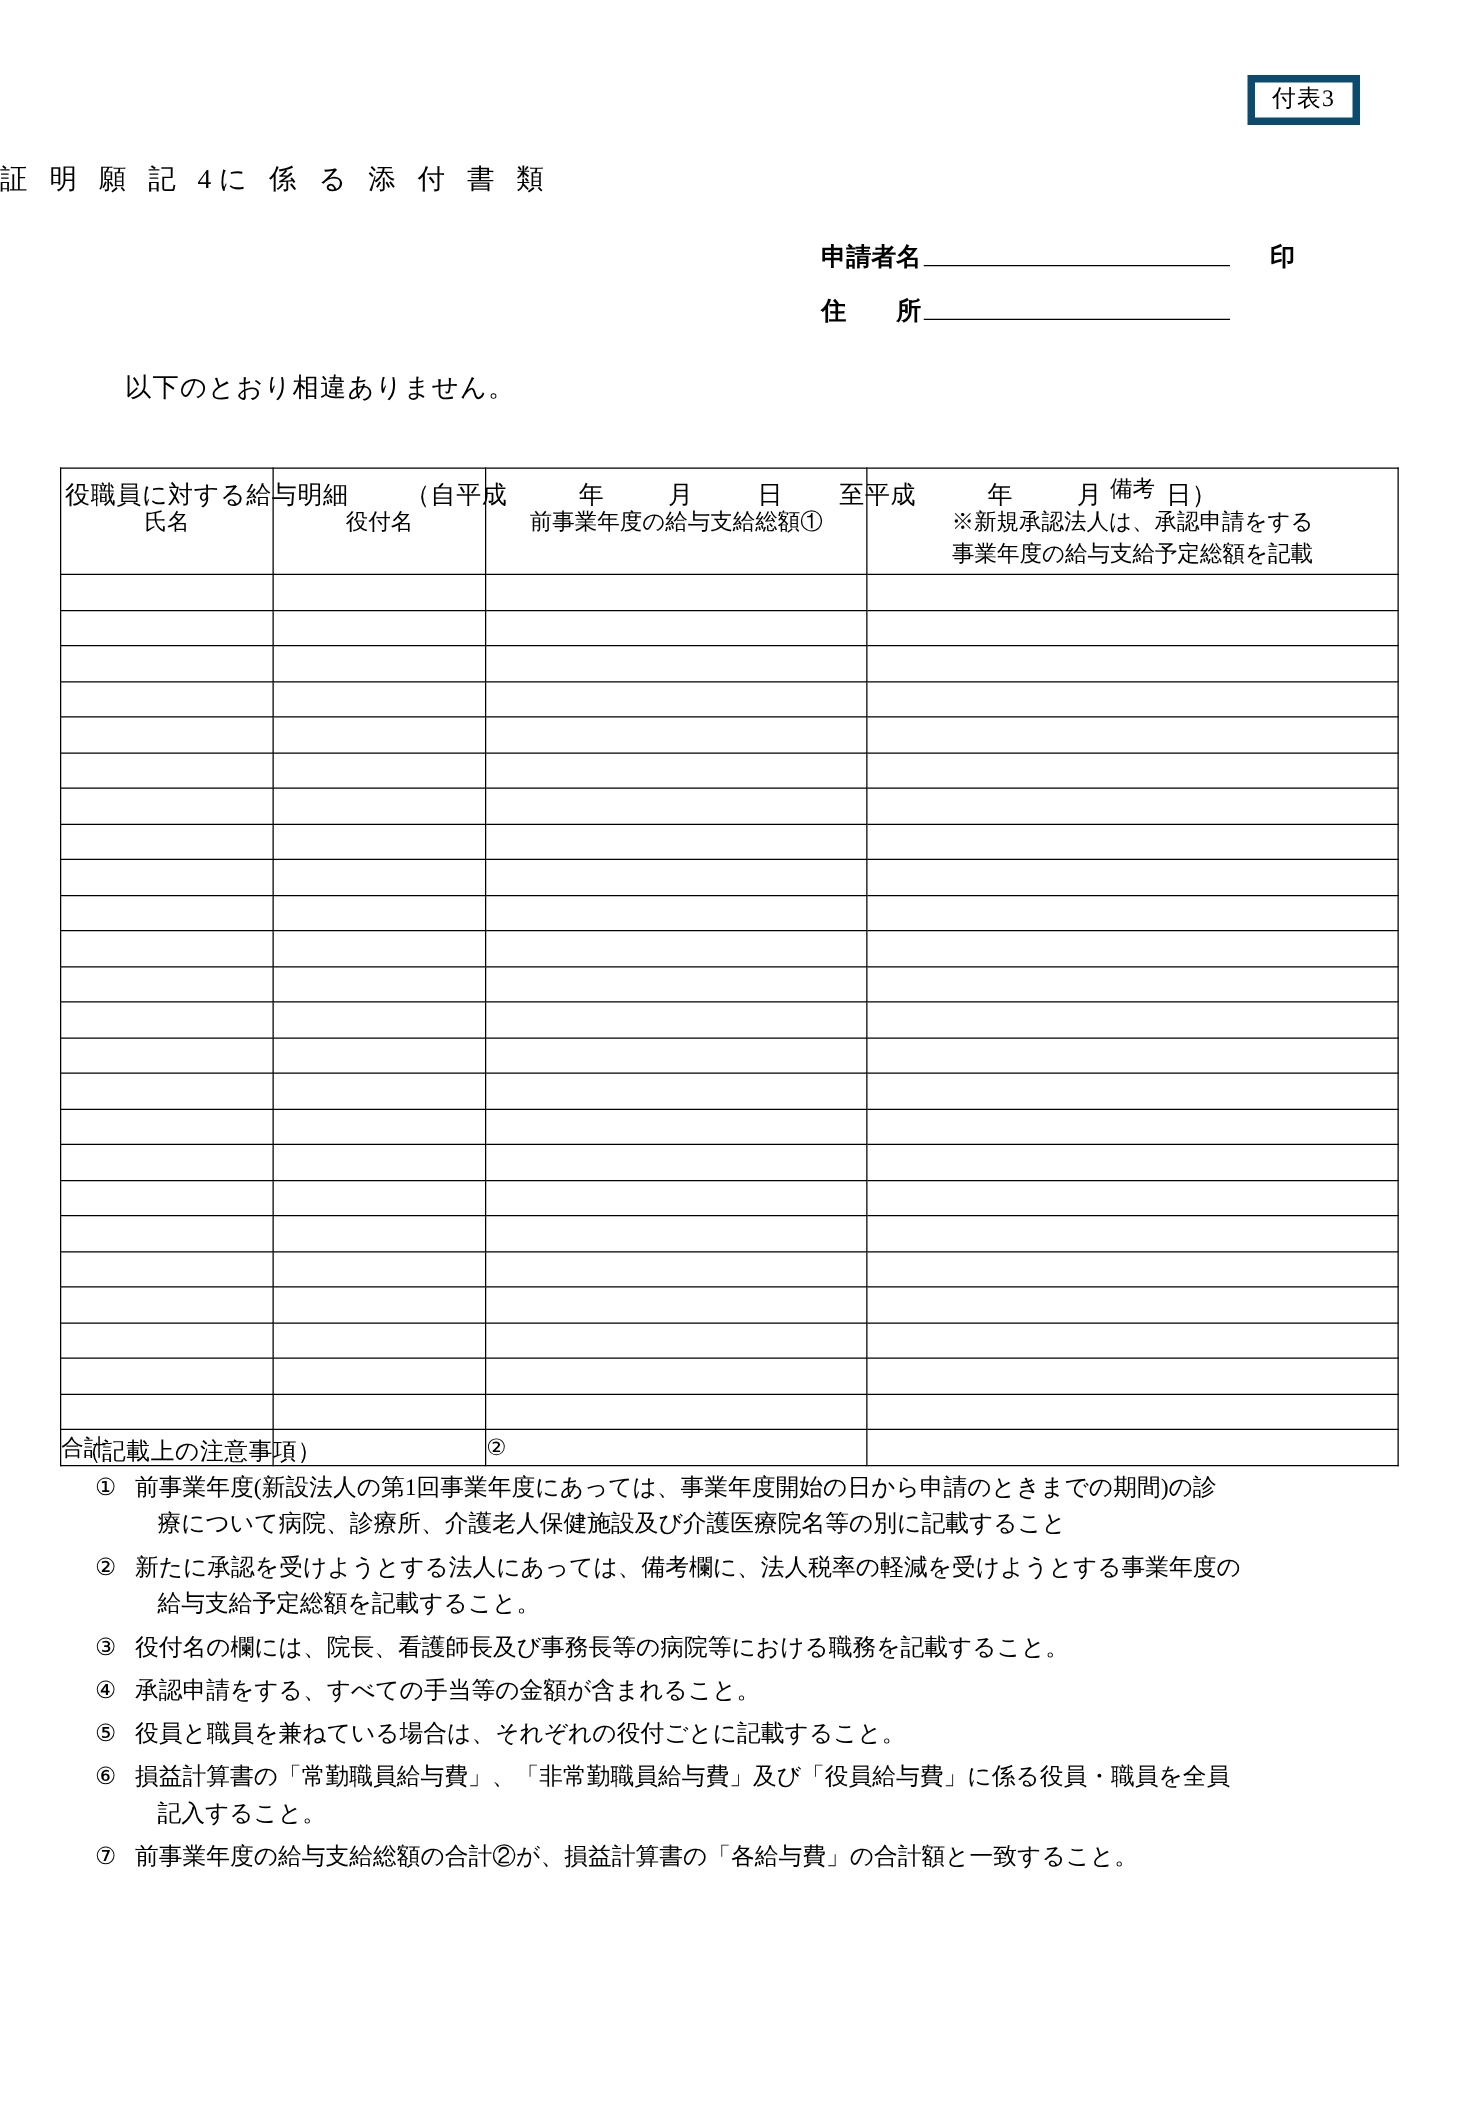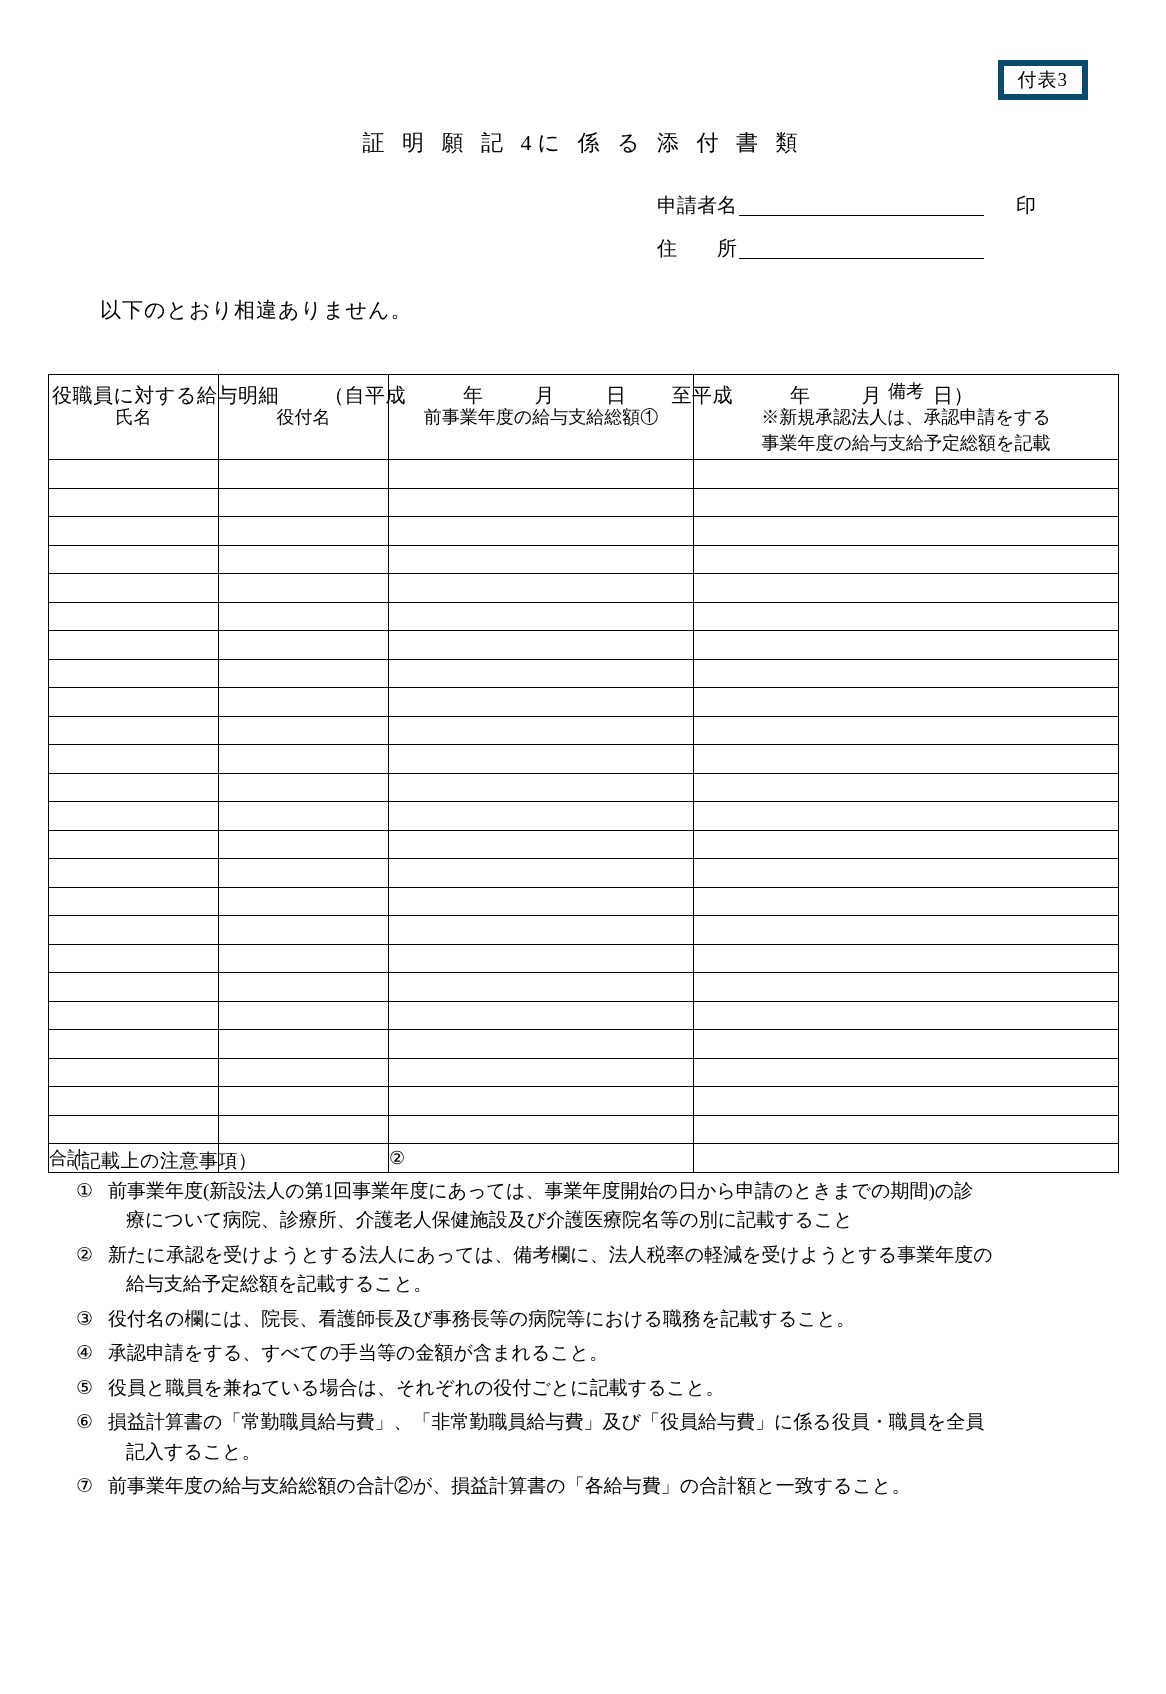--- a/index.html
+++ b/index.html
@@ -34,37 +34,37 @@
     line-height: 1;
     letter-spacing: 1px;
   }
 
   
   .doc-title {
     position: absolute;
     top: 128px;
     left: 0;
     width: 1166px;
-    text-align: center;
     font-size: 22px;
     letter-spacing: 6px;
   }
 
   
   .applicant-block {
     position: absolute;
     top: 192px;
     right: 130px;
     font-size: 20px;
   }
   .applicant-row {
     display: flex;
-    align-items: center;
+    align-items: flex-start;
     margin-bottom: 16px;
     white-space: nowrap;
+    font-weight: bold;
   }
   .applicant-label {
     font-size: 20px;
   }
   .applicant-rule {
     display: inline-block;
     width: 245px;
     border-bottom: 1.5px solid #000;
     height: 20px;
     margin: 0 2px;

